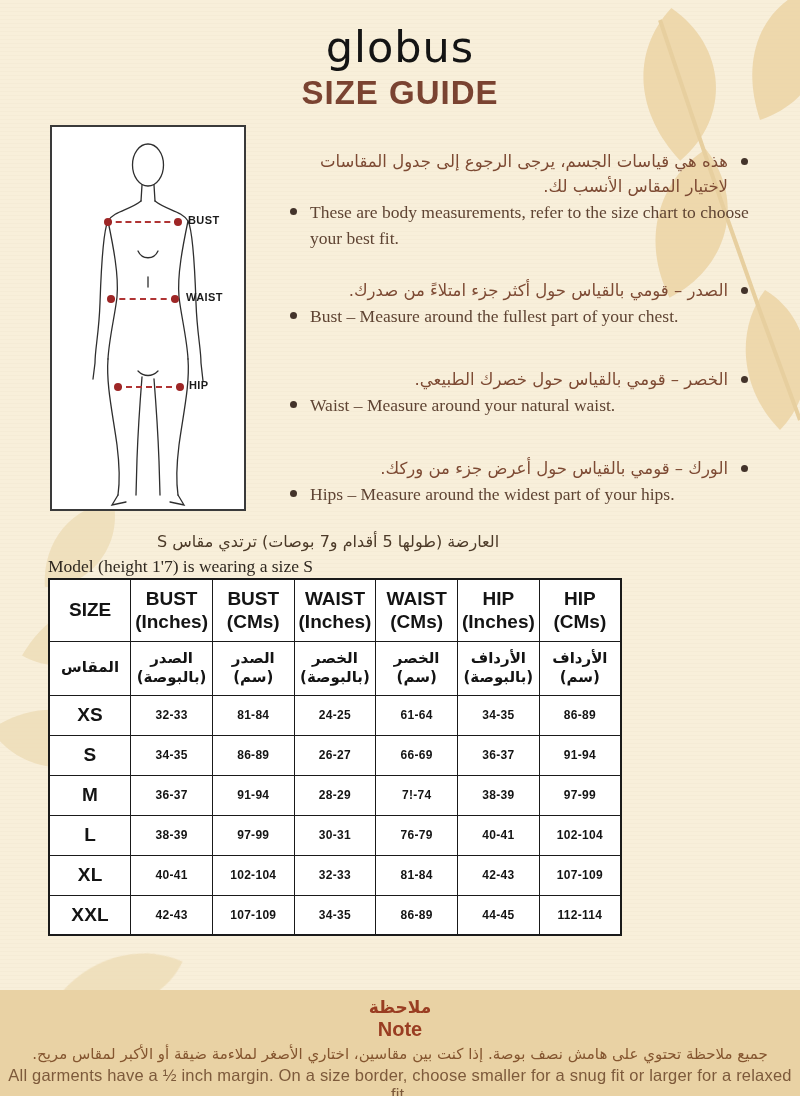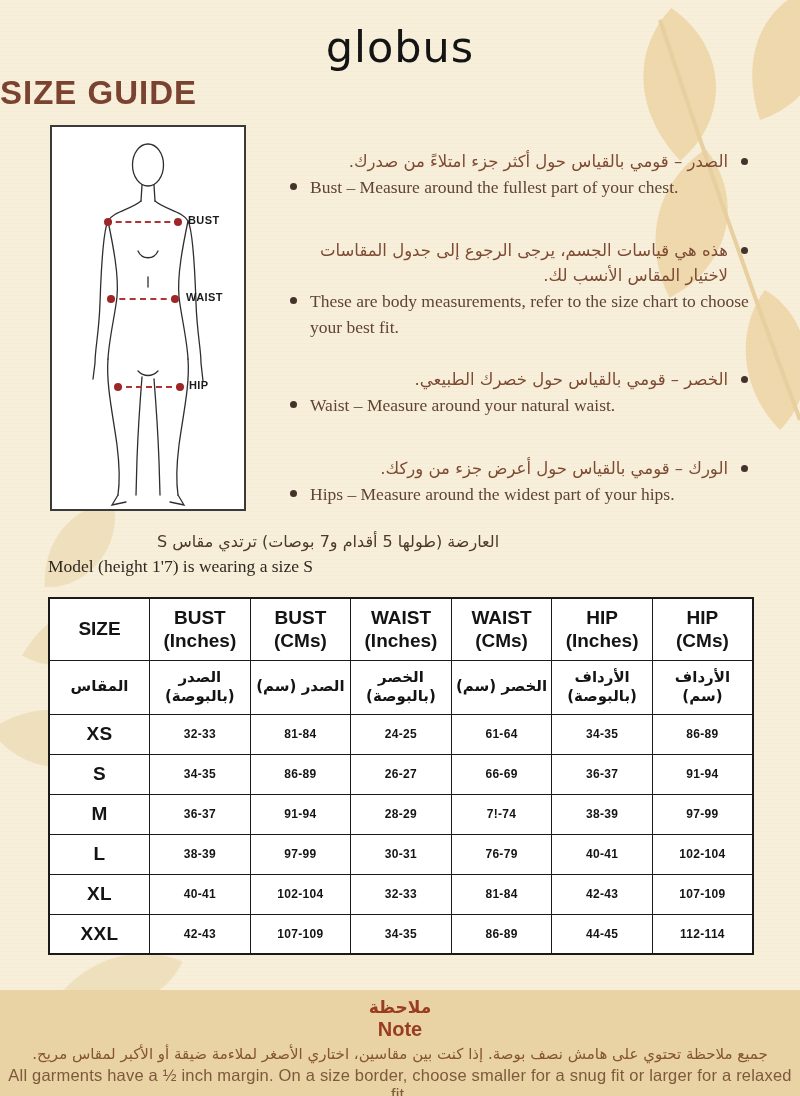--- a/index.html
+++ b/index.html
@@ -11,21 +11,21 @@
     overflow:hidden;
     font-family:"Liberation Sans", sans-serif;
     padding-left:30px;
   }
   .deco { position:absolute; inset:0; pointer-events:none; }
 
   
   .logo { position:absolute; top:22px; left:0; width:100%; text-align:center;
     font-family:"DejaVu Sans", sans-serif; font-size:43px; font-weight:500;
     color:#141414; letter-spacing:1px; }
-  .title { position:absolute; top:74px; left:0; width:100%; 
+  .title { position:absolute; top:74px; left:0; width:100%; text-align:center;
     font-size:33px; font-weight:800; color:#7a4331; letter-spacing:1px; }
 
   
   .figure-box { position:absolute; left:50px; top:125px; width:196px; height:386px;
     background:#ffffff; border:2px solid #3a3a3a; }
   .figure-box svg { position:absolute; left:0; top:0; }
   .measure { position:absolute; border-top:2px dashed #b03434; height:0; }
   .measure::before, .measure::after { content:""; position:absolute; width:8px; height:8px;
     border-radius:50%; background:#9e2626; top:-5px; }
   .measure::before { left:-2px; } .measure::after { right:-2px; }
@@ -45,21 +45,21 @@
   .b-en .dot { position:absolute; left:4px; top:9px; }
   .dot { width:7px; height:7px; border-radius:50%; background:#43332a; display:block; }
 
   
   .model-info { position:absolute; left:48px; top:530px; width:560px; }
   .model-ar { direction:rtl; text-align:center;
     font-family:"DejaVu Sans", sans-serif; font-size:16px; line-height:24px; color:#4c3a28; }
   .model-en { font-family:"Liberation Serif", serif; font-size:17.5px; line-height:25px; color:#2f2820; }
 
   
-  .size-table { position:absolute; left:48px; top:597px; width:706px;
+  .size-table { position:absolute; left:48px; top:578px; width:574px;
     border-collapse:collapse; background:#ffffff; table-layout:fixed; }
   .size-table th, .size-table td { border:1.5px solid #1a1a1a; text-align:center;
     vertical-align:middle; background:#fff; color:#141414; }
   .size-table { border:2px solid #1a1a1a; }
   .th-en { height:62px; font-size:19px; font-weight:700; line-height:1.25; }
   .th-ar { height:54px; font-family:"DejaVu Sans", sans-serif; font-size:15px;
     font-weight:700; line-height:1.3; }
   .size-table td { height:40px; font-size:12px; font-weight:600; letter-spacing:0.3px; }
   .size-table td.td-size { font-weight:700; font-size:19px;text-align:center; }
 
@@ -118,27 +118,27 @@
     </svg>
     <div class="measure" style="left:54px; top:94px; width:74px;"></div>
     <span class="m-label" style="left:136px; top:87px;">BUST</span>
     <div class="measure" style="left:57px; top:171px; width:68px;"></div>
     <span class="m-label" style="left:134px; top:164px;">WAIST</span>
     <div class="measure" style="left:64px; top:259px; width:66px;"></div>
     <span class="m-label" style="left:137px; top:252px;">HIP</span>
   </div>
 
   <div class="bullets">
+    <div class="b-group">
+      <div class="b-line b-ar"><span class="dot"></span><span>هذه هي قياسات الجسم، يرجى الرجوع إلى جدول المقاسات لاختيار المقاس الأنسب لك.</span></div>
+      <div class="b-line b-en"><span class="dot"></span><span>These are body measurements, refer to the size chart to choose your best fit.</span></div>
+    </div>
     <div class="b-group gap-lg">
       <div class="b-line b-ar"><span class="dot"></span><span>الصدر – قومي بالقياس حول أكثر جزء امتلاءً من صدرك.</span></div>
       <div class="b-line b-en"><span class="dot"></span><span>Bust – Measure around the fullest part of your chest.</span></div>
-    </div>
-    <div class="b-group">
-      <div class="b-line b-ar"><span class="dot"></span><span>هذه هي قياسات الجسم، يرجى الرجوع إلى جدول المقاسات لاختيار المقاس الأنسب لك.</span></div>
-      <div class="b-line b-en"><span class="dot"></span><span>These are body measurements, refer to the size chart to choose your best fit.</span></div>
     </div>
     <div class="b-group gap-lg">
       <div class="b-line b-ar"><span class="dot"></span><span>الخصر – قومي بالقياس حول خصرك الطبيعي.</span></div>
       <div class="b-line b-en"><span class="dot"></span><span>Waist – Measure around your natural waist.</span></div>
     </div>
     <div class="b-group">
       <div class="b-line b-ar"><span class="dot"></span><span>الورك – قومي بالقياس حول أعرض جزء من وركك.</span></div>
       <div class="b-line b-en"><span class="dot"></span><span>Hips – Measure around the widest part of your hips.</span></div>
     </div>
   </div>

